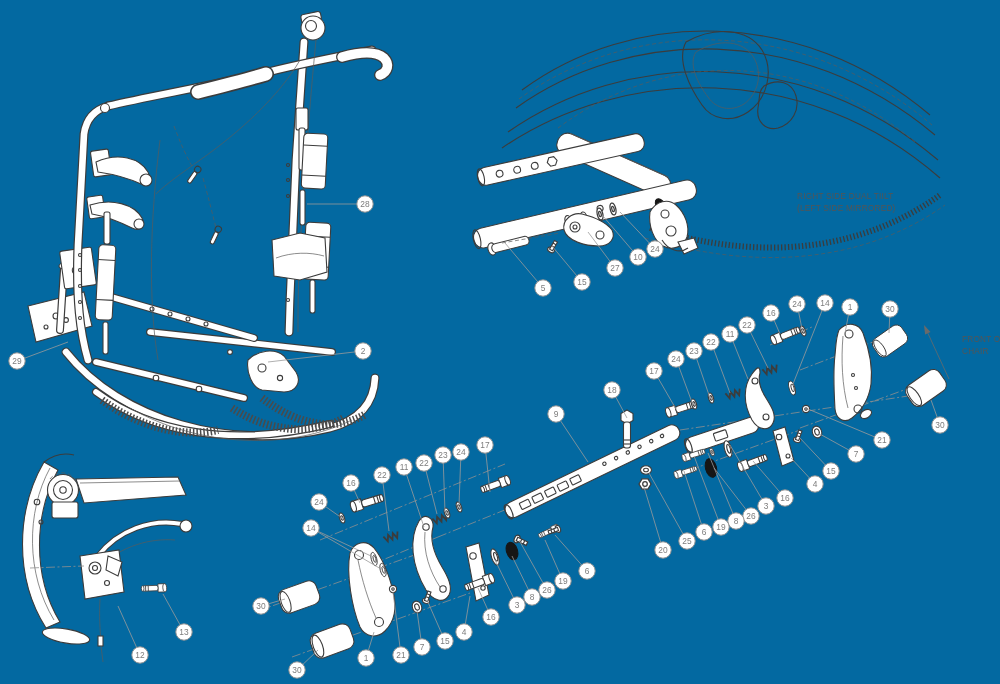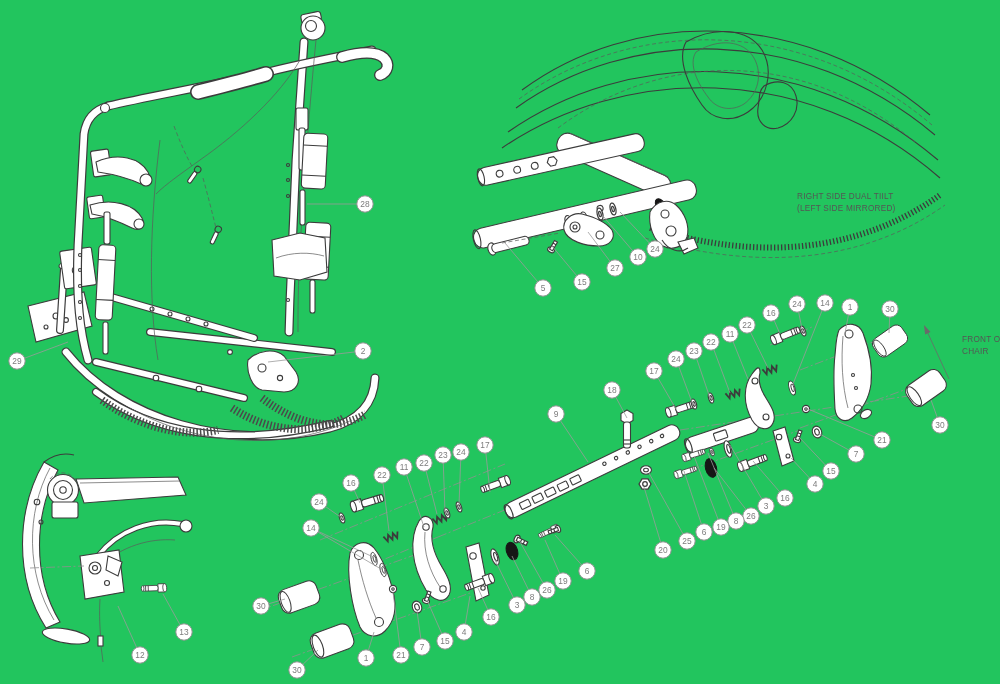--- a/index.html
+++ b/index.html
@@ -1,16 +1,16 @@
 <!DOCTYPE html>
 <html><head>
 <meta charset="utf-8">
 <style>
   html,body{margin:0;padding:0;background:#fff;}
-  #stage{position:relative;width:1000px;height:684px;background:#22c55e;overflow:hidden;
+  #stage{position:relative;width:1000px;height:684px;background:#0369a1;overflow:hidden;
          font-family:"Liberation Sans",sans-serif;}
   svg{position:absolute;left:0;top:0;}
   
   .ln  {fill:none;stroke:#3c3c3c;stroke-width:1.1;}
   .lnf {fill:#ffffff;stroke:#3c3c3c;stroke-width:1.1;}
   .lnt {fill:none;stroke:#5a5a5a;stroke-width:0.7;}
   .dsh {stroke-dasharray:4 2.6;}
   .cl  {fill:none;stroke:#8f8f8f;stroke-width:0.8;stroke-dasharray:9 2.5 2 2.5;}
   .t16 {fill:none;stroke:#3c3c3c;stroke-width:16;stroke-linecap:round;}
   .t16i{fill:none;stroke:#fff;stroke-width:12.8;stroke-linecap:round;}

